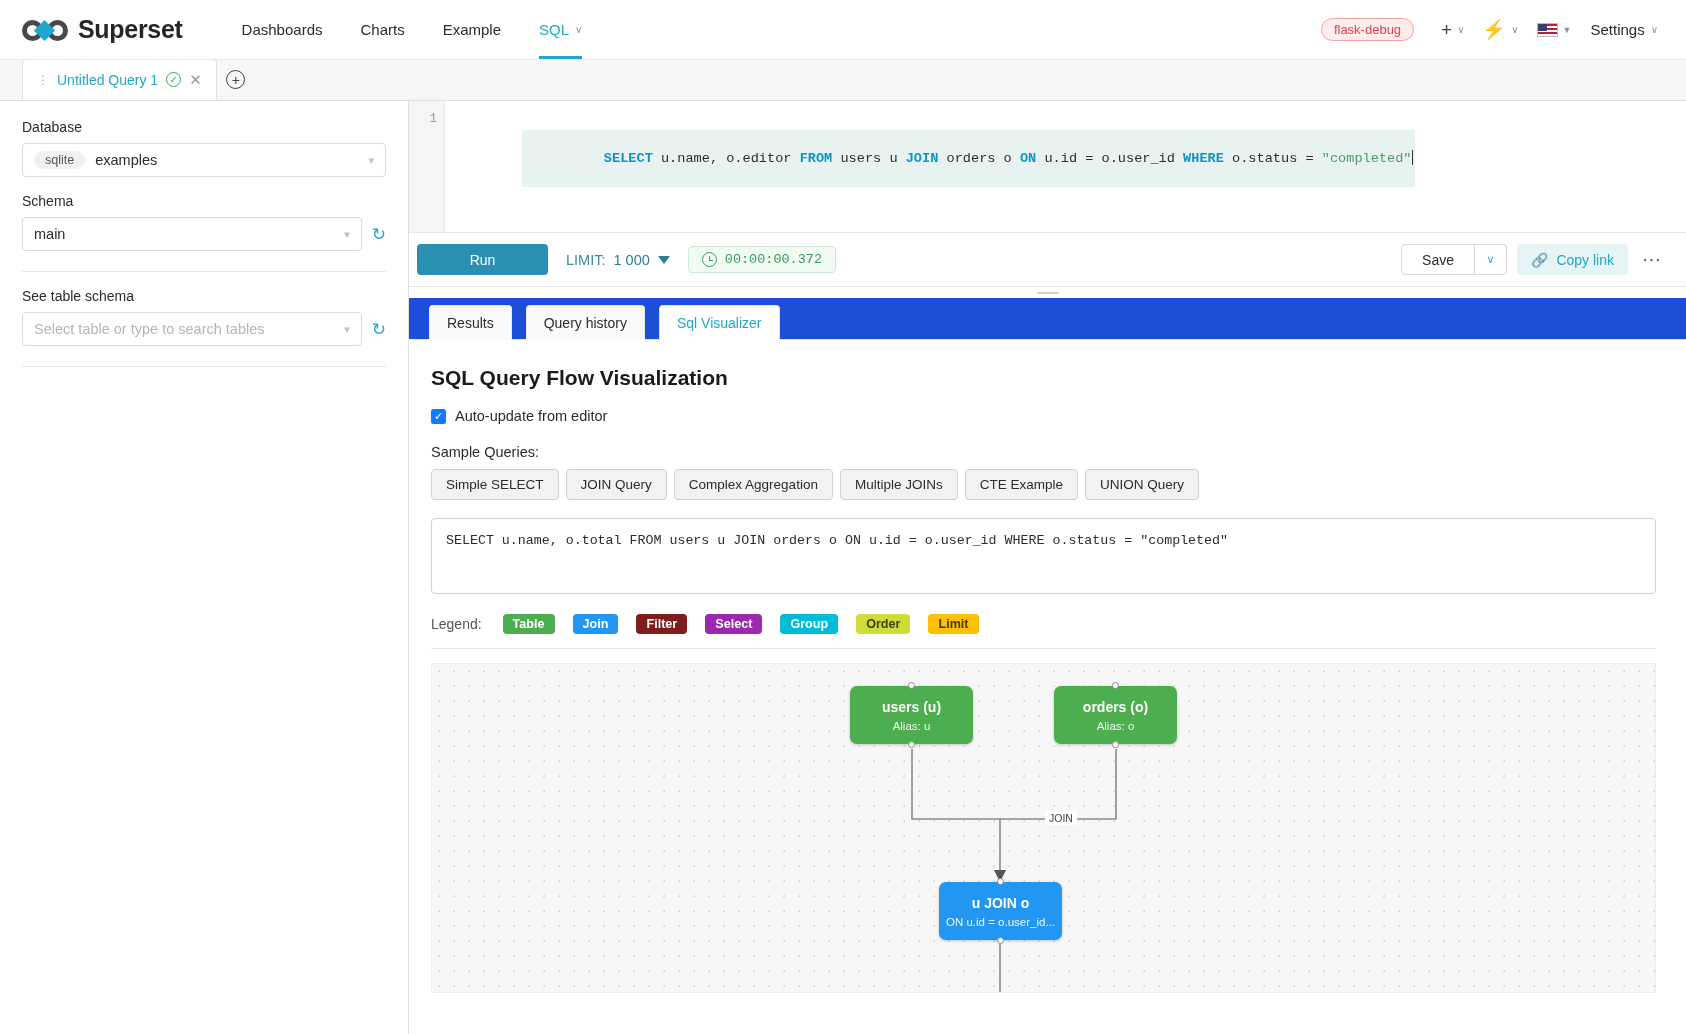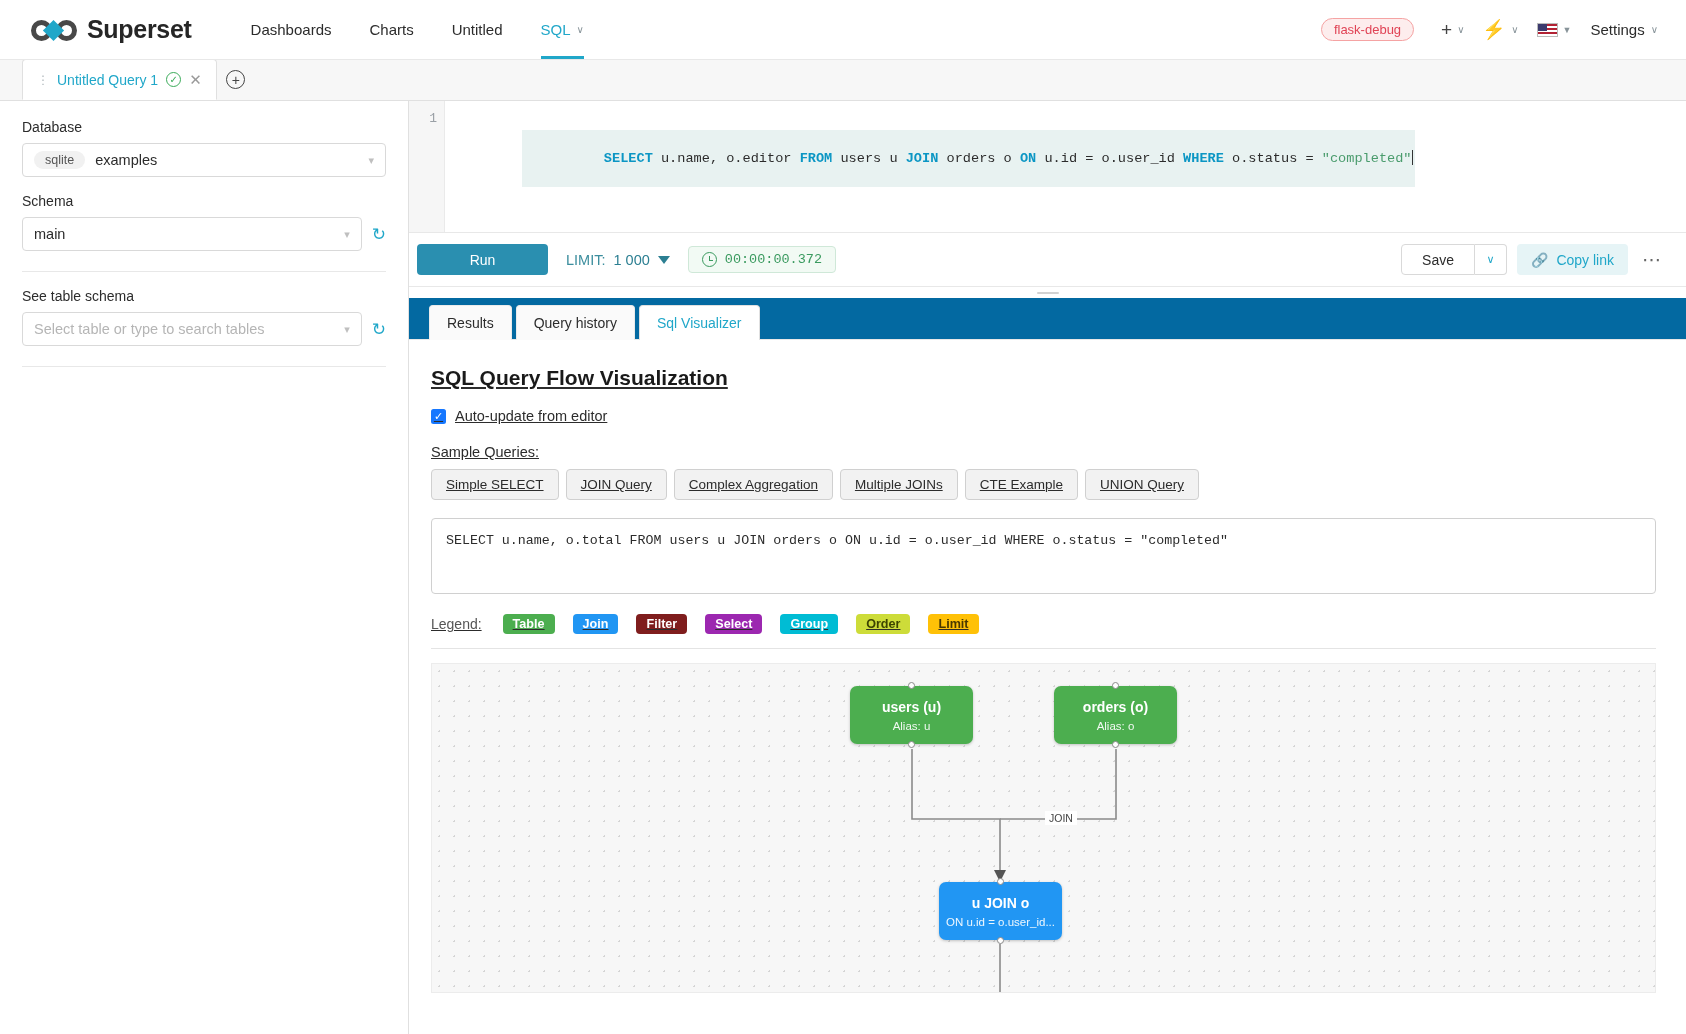--- a/index.html
+++ b/index.html
@@ -12,21 +12,21 @@
   }
 
   
   .navbar {
     height: 60px; width: 100%;
     display: flex; align-items: center;
     border-bottom: 1px solid #e8e8e8;
     background: #fff;
     position: relative;
   }
-  .brand { display: flex; align-items: center; gap: 10px; padding-left: 31px; margin-right: 40px; }
+  .brand { display: flex; align-items: center; gap: 10px; padding-left: 22px; margin-right: 40px; }
   .brand-logo { width: 46px; height: 26px; position: relative; }
   .brand-logo .ring { position: absolute; top: 3px; width: 21px; height: 21px; border-radius: 50%; border: 5px solid #484848; }
   .brand-logo .ring.l { left: 0; }
   .brand-logo .ring.r { right: 0; }
   .brand-logo .mid { position: absolute; left: 15px; top: 6px; width: 15px; height: 15px; background: #20a7c9; transform: rotate(45deg); }
   .brand-text { font-size: 25px; font-weight: bold; color: #262626; letter-spacing: -0.3px; }
 
   .nav-links { display: flex; align-items: center; height: 100%; }
   .nav-item {
     height: 100%; display: flex; align-items: center; gap: 6px;
@@ -159,30 +159,30 @@
   .copylink {
     height: 31px; display: flex; align-items: center; gap: 8px; padding: 0 14px;
     background: #e6f4f6; color: #20a7c9; border-radius: 4px; font-size: 14px; cursor: pointer;
   }
   .dots-h { color: #666; font-size: 19px; cursor: pointer; padding: 0 4px; letter-spacing: 1px; }
 
   .grip { height: 11px; display:flex; align-items:center; justify-content:center; background:#fff; }
   .grip span { width: 22px; height: 2px; background: #d2d2d2; border-radius: 2px; }
 
   
-  .restabs { display: flex; gap: 4px; padding: 6px 20px 0 20px; border-bottom: 1px solid #e8e8e8; background: #0369a1; }
+  .restabs { display: flex; gap: 14px; padding: 6px 20px 0 20px; border-bottom: 1px solid #e8e8e8; background: #1d4ed8; }
   .restab {
     padding: 9px 17px; font-size: 14px; color: #2c2c2c; cursor: pointer;
     border: 1px solid transparent; border-radius: 4px 4px 0 0; background: #fafafa;
     border-color: #ebebeb; border-bottom: none; position: relative; top: 1px;
   }
   .restab.active { background: #fff; color: #20a7c9; border-color: #e0e0e0; }
 
   
-  .vizpane { flex: 1; overflow: hidden; padding: 26px 30px 0 22px; background: #fff; text-decoration: underline; }
+  .vizpane { flex: 1; overflow: hidden; padding: 26px 30px 0 22px; background: #fff; }
   .viz-title { font-size: 21px; font-weight: bold; color: #1a1a1a; margin-bottom: 18px; }
   .autorow { display: flex; align-items: center; gap: 9px; margin-bottom: 20px; }
   .cbox {
     width: 15px; height: 15px; background: #1677ff; border-radius: 2.5px;
     display: flex; align-items: center; justify-content: center;
     color: #fff; font-size: 11px; cursor: pointer;
   }
   .autorow label { font-size: 14.5px; color: #2c2c2c; cursor: pointer; }
   .samp-label { font-size: 14.5px; color: #2c2c2c; margin-bottom: 9px; }
   .samp-row { display: flex; gap: 7px; margin-bottom: 18px; }
@@ -243,21 +243,21 @@
   </div>
 
   <div class="nav-links">
     <div class="nav-item">
       <span>Dashboards</span>
     </div>
     <div class="nav-item">
       <span>Charts</span>
     </div>
     <div class="nav-item">
-      <span>Untitled</span>
+      <span>Example</span>
     </div>
     <div class="nav-item active">
       <span>SQL</span>
       <span class="caret">∨</span>
     </div>
   </div>
 
   <div class="nav-right">
     <div class="debug-badge">flask-debug</div>
     <div class="icon-btn">

